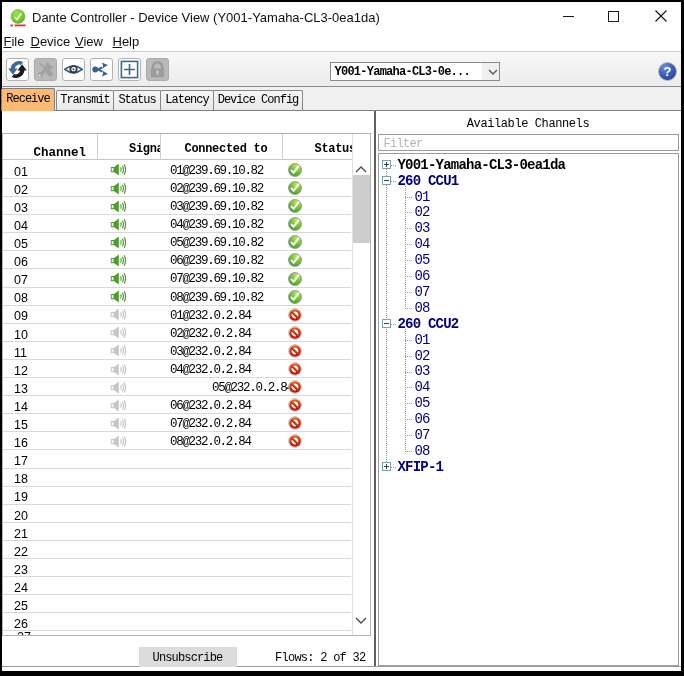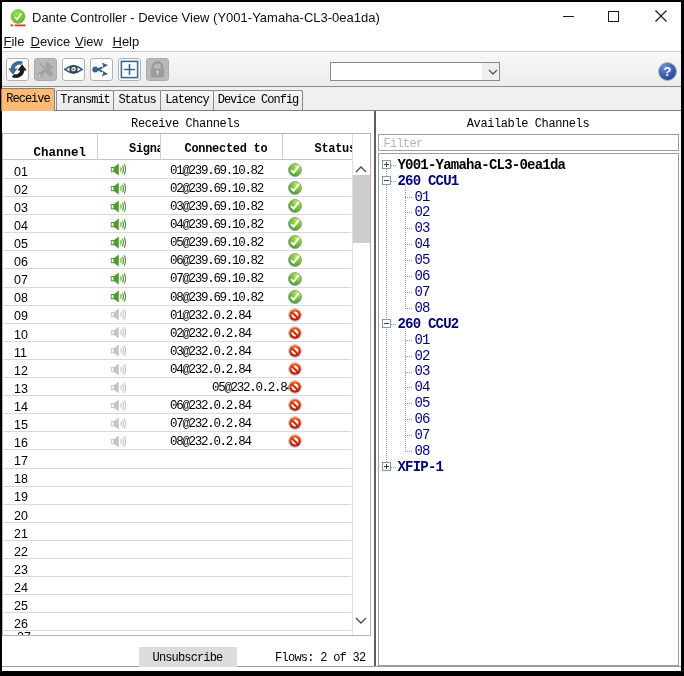--- a/index.html
+++ b/index.html
@@ -90,20 +90,21 @@
       <rect x="1.4" y="1.4" width="16.2" height="16.2" fill="#fff" stroke="#38689a" stroke-width="1.6"></rect>
       <path d="M9.5 4.0 V15.0 M4.0 9.5 H15.0" stroke="#38689a" stroke-width="1.6"></path>
     </svg>
     <svg class="abs" style="left:148px; top:60px;" width="19" height="19" viewBox="0 0 19 19">
       <path d="M4.8 9 V7.0 A4.6 4.6 0 0 1 14.2 7.0 V9" fill="none" stroke="#9b9b9b" stroke-width="2.5"></path>
       <rect x="2.8" y="8.4" width="13.4" height="8.8" rx="1.2" fill="#9b9b9b"></rect>
       <circle cx="9.5" cy="11.8" r="1.5" fill="#c9c9c9"></circle>
       <rect x="8.8" y="12.2" width="1.4" height="3.0" fill="#c9c9c9"></rect>
     </svg>
     <div class="abs" style="left:330px;top:62px;width:170px;height:19px;border:1px solid #8a8a8a;background:#fff;"></div>
+    <div class="abs mono" style="left:334.5px;top:64.5px;font-size:12px;letter-spacing:-0.75px;font-weight:bold;color:#000;">Y001-Yamaha-CL3-0e...</div>
     <div class="abs" style="left:482px;top:63px;width:17px;height:17px;background:#efefef;"></div>
     <svg class="abs" style="left:488px; top:69px;" width="10" height="6" viewBox="0 0 10 6">
       <path d="M1 1 L5 5 L9 1" stroke="#555" stroke-width="1.3" fill="none"></path>
     </svg>
     <svg class="abs" style="left:658px; top:62px;" width="19" height="19" viewBox="0 0 19 19">
       <defs>
         <radialGradient id="hb" cx="0.35" cy="0.25" r="0.95">
           <stop offset="0" stop-color="#6e8fd8"></stop>
           <stop offset="0.5" stop-color="#3a5cb4"></stop>
           <stop offset="1" stop-color="#1c3a8e"></stop>
@@ -112,21 +113,20 @@
       <circle cx="9.5" cy="9.5" r="9" fill="url(#hb)" stroke="#b5b5b5" stroke-width="1"></circle>
       <text x="9.5" y="14" text-anchor="middle" font-family="Liberation Sans" font-weight="bold" font-size="13px" fill="#fff">?</text>
     </svg>
     <div class="abs" style="left:2px;top:87px;width:679px;height:23px;background:#f0f0f0;"></div>
     <div class="abs" style="left:55px;top:110px;width:626px;height:1px;background:#808080;"></div>
     <div class="tab" style="left:56px;top:90px;width:58px;height:20px;line-height:19px;">Transmit</div>
     <div class="tab" style="left:113px;top:90px;width:48px;height:20px;line-height:19px;">Status</div>
     <div class="tab" style="left:160px;top:90px;width:54px;height:20px;line-height:19px;">Latency</div>
     <div class="tab" style="left:213px;top:90px;width:90px;height:20px;line-height:19px;">Device Config</div>
     <div class="tab" style="left:1px;top:88px;width:54px;height:23px;line-height:21px;background:#fdba74;border-color:#808080;z-index:3;">Receive</div>
-    <div class="abs mono" style="left:0;top:117px;width:371px;text-align:center;font-size:12px;letter-spacing:-0.4px;color:#000;">Receive Channels</div>
     <div class="abs mono" style="left:377px;top:117px;width:302px;text-align:center;font-size:12px;letter-spacing:-0.4px;color:#000;">Available Channels</div>
     <div class="abs" style="left:2px;top:133px;width:369px;height:503px;border:1px solid #b4b4b4;background:#fff;"></div>
     <div class="abs" style="left:3px;top:134px;width:349px;height:26px;background:#fff;border-bottom:1px solid #c6c6c6;"></div>
     <div class="vline" style="left:97px;top:134px;height:26px;background:#cfcfcf;"></div>
     <div class="vline" style="left:160px;top:134px;height:26px;background:#cfcfcf;"></div>
     <div class="vline" style="left:282px;top:134px;height:26px;background:#cfcfcf;"></div>
     <div class="abs mono" style="left:33.5px;top:145.5px;font-weight:bold;font-size:12.5px;letter-spacing:0px;white-space:nowrap;">Channel</div>
     <div class="abs mono" style="left:129px;top:141.5px;width:31px;overflow:hidden;font-weight:bold;font-size:12px;letter-spacing:-0.3px;white-space:nowrap;">Signal</div>
     <div class="abs mono" style="left:184.5px;top:141.5px;width:97.5px;overflow:hidden;font-weight:bold;font-size:12px;letter-spacing:-0.3px;white-space:nowrap;">Connected to</div>
     <div class="abs mono" style="left:314.5px;top:141.5px;width:37.5px;overflow:hidden;font-weight:bold;font-size:12px;letter-spacing:-0.3px;white-space:nowrap;">Status</div>

